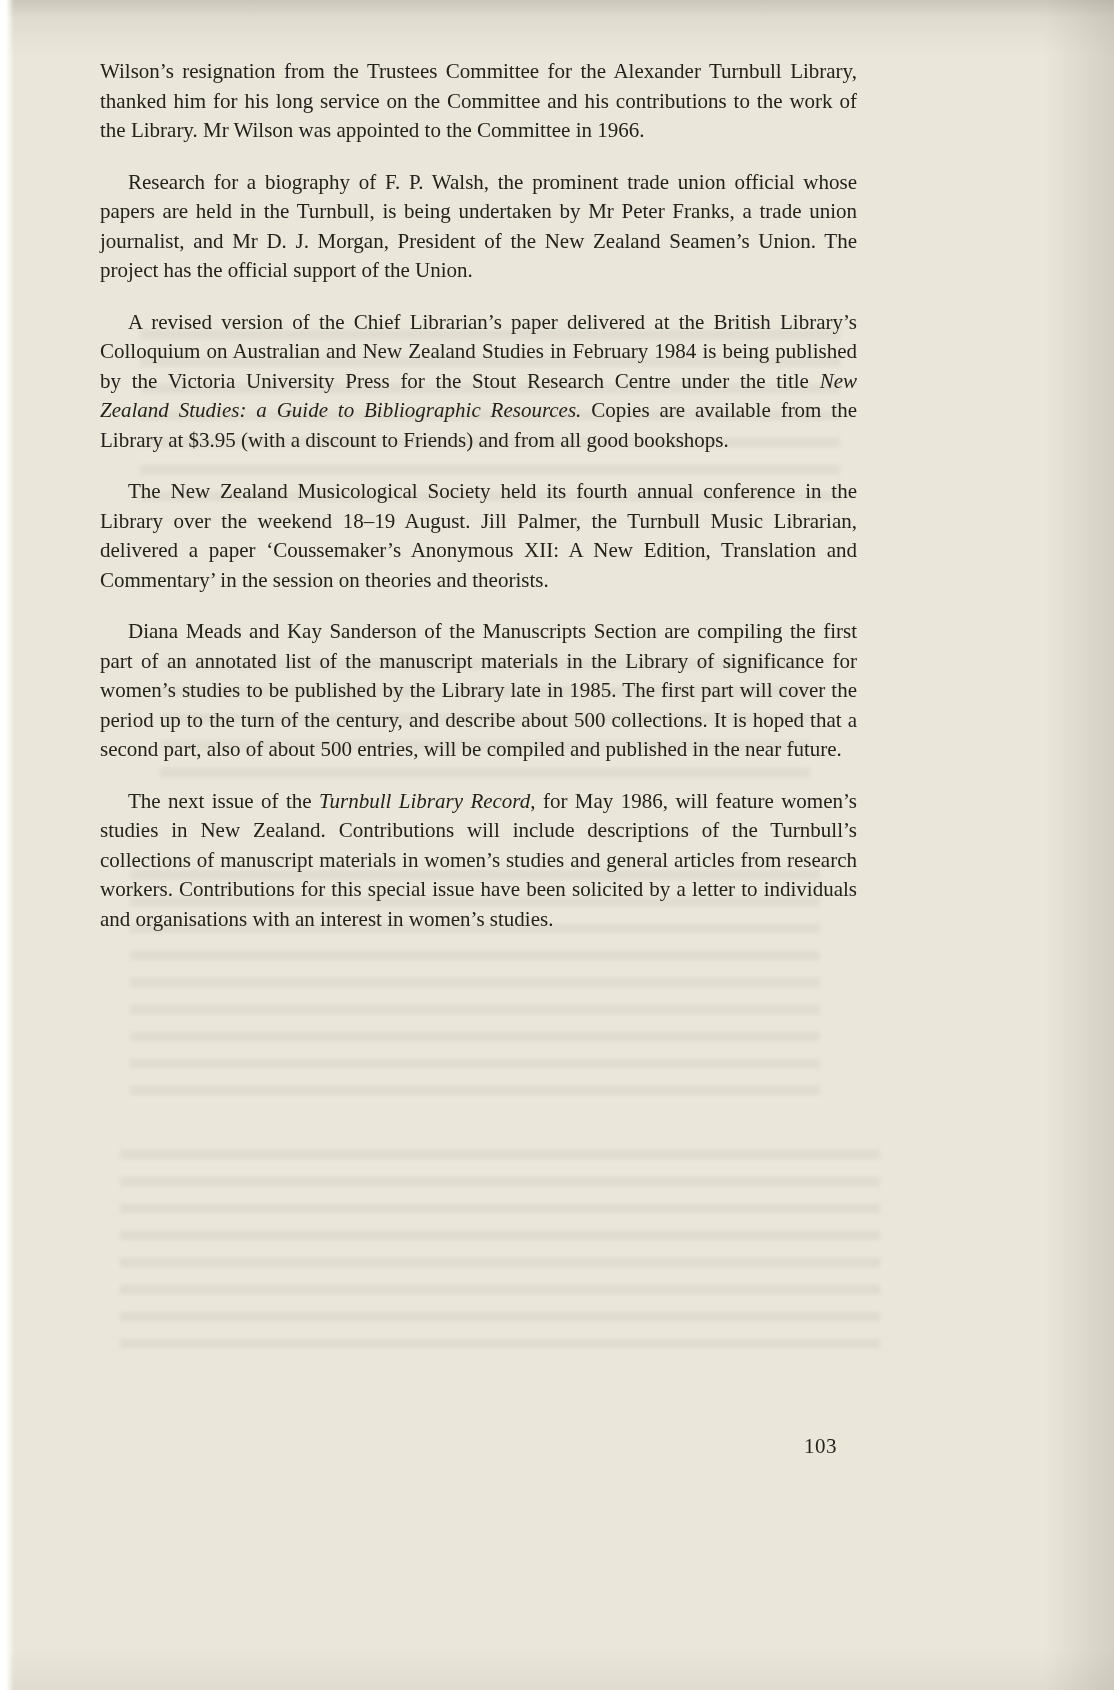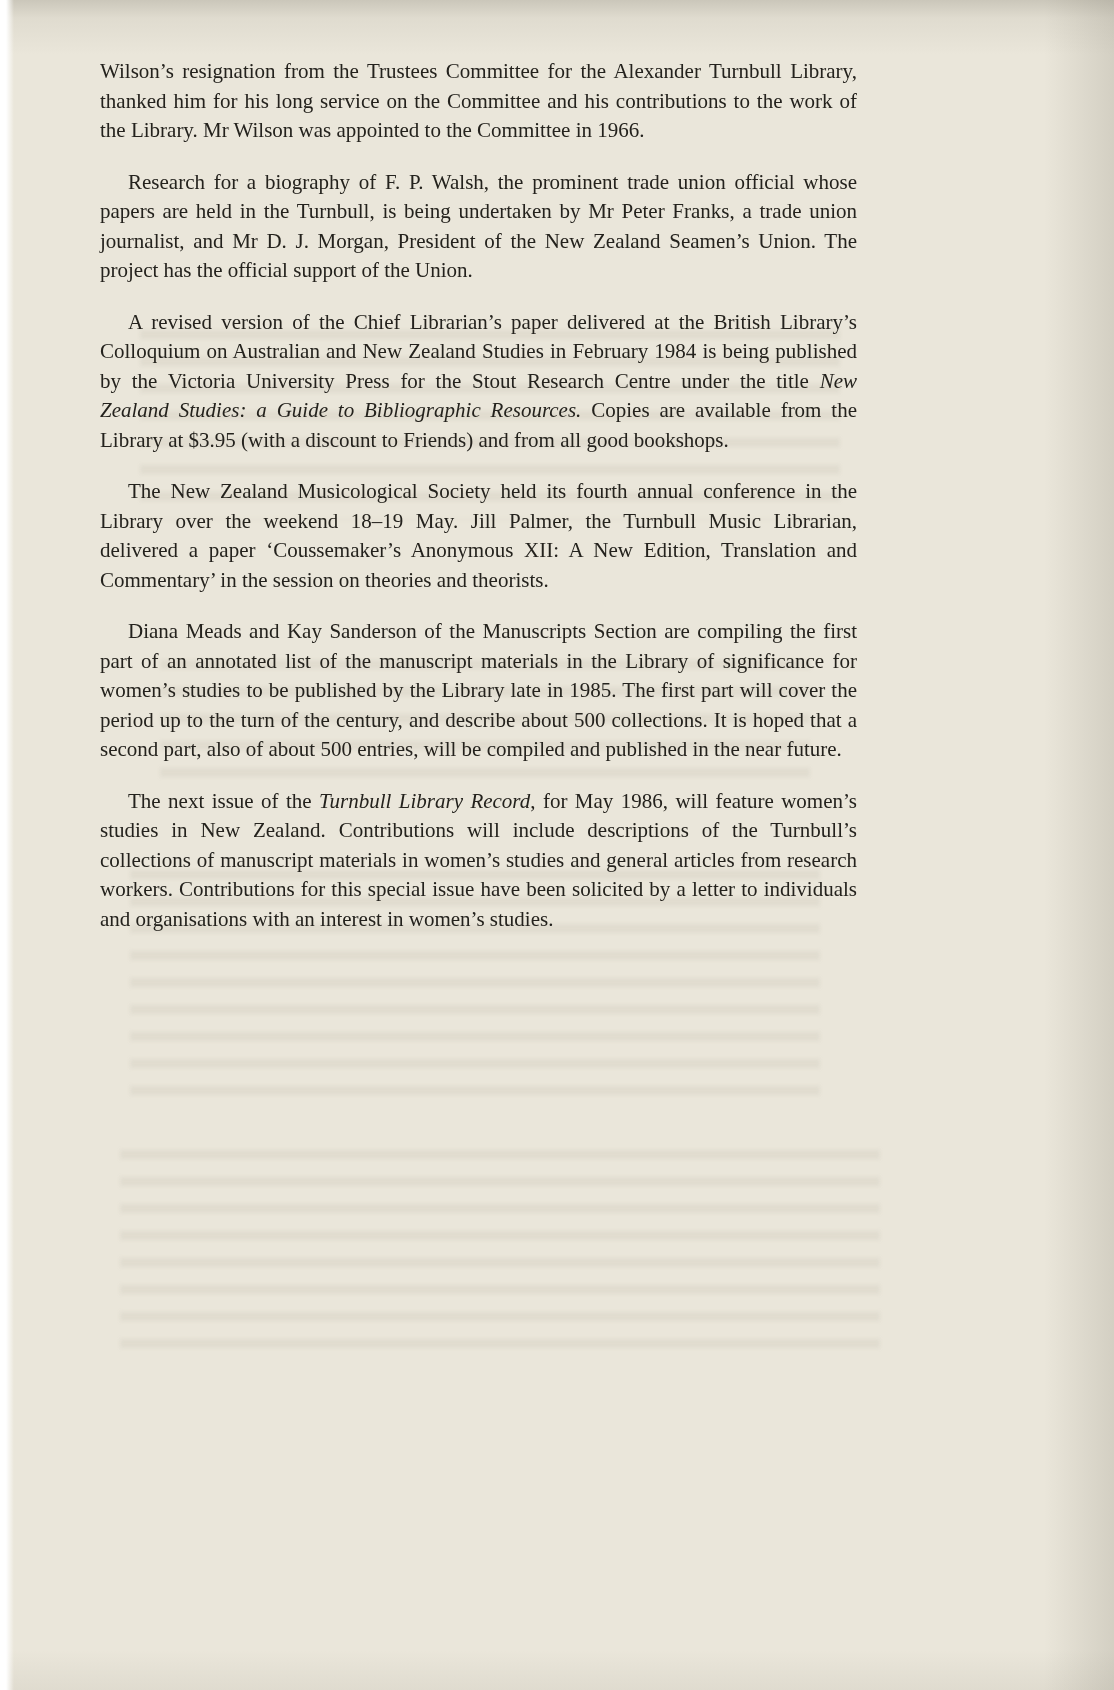--- a/index.html
+++ b/index.html
@@ -89,22 +89,23 @@
   <div class="bleed b4"></div>
 
   <div class="text-block">
 
     <p class="para"><span>Wilson’s resignation from the Trustees Committee for the Alexander Turnbull Library, thanked him for his long service on the Committee and his contributions to the work of the Library. Mr Wilson was appointed to the Committee in 1966.</span></p>
 
     <p class="para indent"><span>Research for a biography of F. P. Walsh, the prominent trade union official whose papers are held in the Turnbull, is being undertaken by Mr Peter Franks, a trade union journalist, and Mr D. J. Morgan, President of the New Zealand Seamen’s Union. The project has the official support of the Union.</span></p>
 
     <p class="para indent"><span>A revised version of the Chief Librarian’s paper delivered at the British Library’s Colloquium on Australian and New Zealand Studies in February 1984 is being published by the Victoria University Press for the Stout Research Centre under the title </span><span class="italic">New Zealand Studies: a Guide to Bibliographic Resources.</span><span> Copies are available from the Library at $3.95 (with a discount to Friends) and from all good bookshops.</span></p>
 
-    <p class="para indent"><span>The New Zealand Musicological Society held its fourth annual conference in the Library over the weekend 18–19 May. Jill Palmer, the Turnbull Music Librarian, delivered a paper ‘Coussemaker’s Anonymous XII: A New Edition, Translation and Commentary’ in the session on theories and theorists.</span></p>
+    <p class="para indent"><span>The New Zealand Musicological Society held its fourth annual conference in the Library over the weekend 18–19 August. Jill Palmer, the Turnbull Music Librarian, delivered a paper ‘Coussemaker’s Anonymous XII: A New Edition, Translation and Commentary’ in the session on theories and theorists.</span></p>
 
     <p class="para indent"><span>Diana Meads and Kay Sanderson of the Manuscripts Section are compiling the first part of an annotated list of the manuscript materials in the Library of significance for women’s studies to be published by the Library late in 1985. The first part will cover the period up to the turn of the century, and describe about 500 collections. It is hoped that a second part, also of about 500 entries, will be compiled and published in the near future.</span></p>
 
     <p class="para indent"><span>The next issue of the </span><span class="italic">Turnbull Library Record</span><span>, for May 1986, will feature women’s studies in New Zealand. Contributions will include descriptions of the Turnbull’s collections of manuscript materials in women’s studies and general articles from research workers. Contributions for this special issue have been solicited by a letter to individuals and organisations with an interest in women’s studies.</span></p>
 
   </div>
 
+  <div class="page-number">103</div>
 
 </div>
 
 </body></html>

